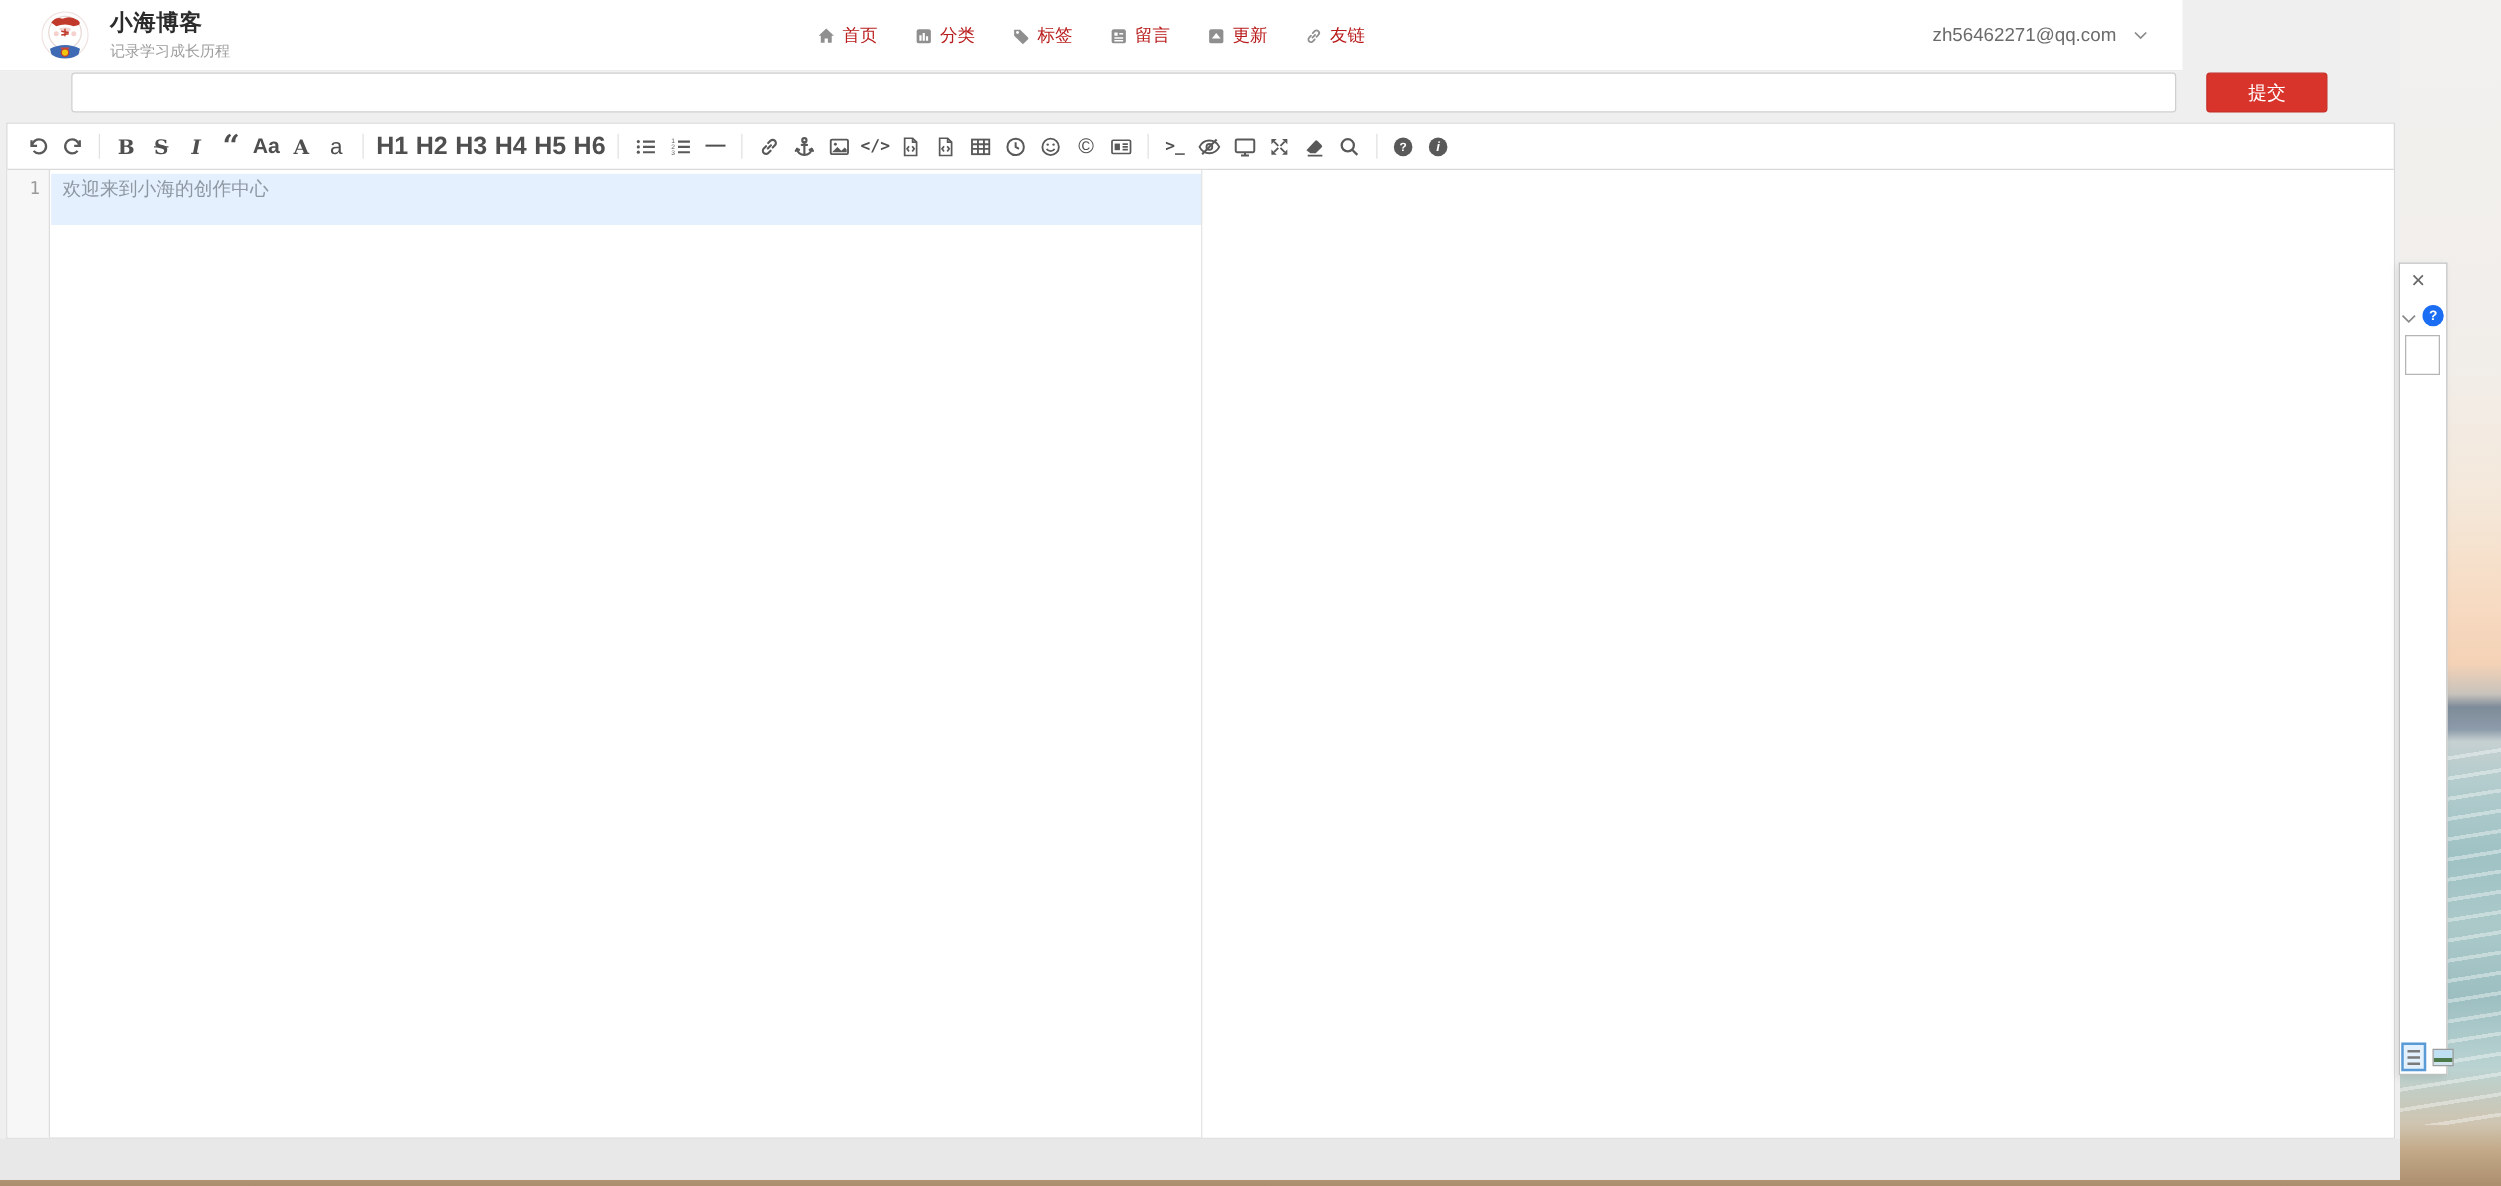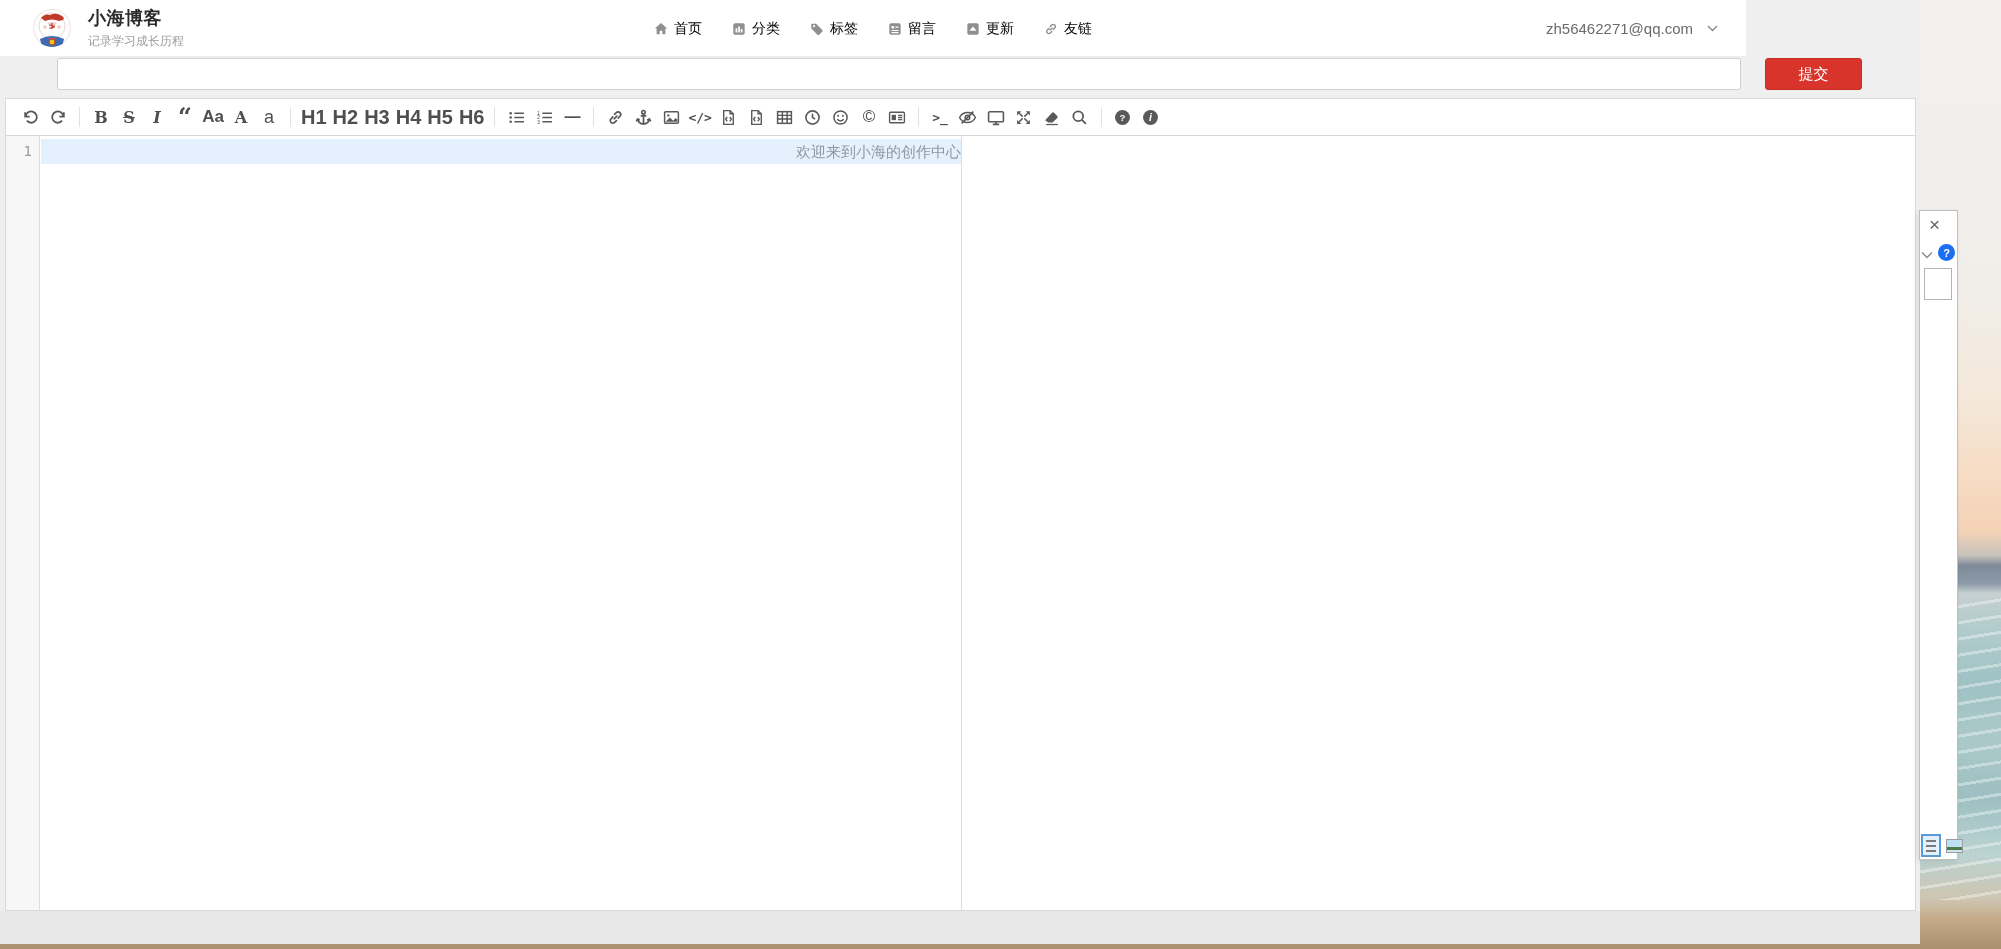--- a/index.html
+++ b/index.html
@@ -19,42 +19,42 @@
 
   
   .page { position:absolute; left:0; top:0; width:1920px; height:944px; background:#efefef; z-index:1; }
 
   .header { position:absolute; left:0; top:0; width:1746px; height:57px; background:#fff; border-bottom:1px solid #ececec; }
   .avatar { position:absolute; left:33px; top:9px; width:38px; height:38px; border-radius:50%; background:#fdfdfd; overflow:hidden; box-shadow:0 0 0 1px #f0e4e2 inset; }
   .site-titles { position:absolute; left:88px; top:6px; }
   .site-title { font-size:18px; font-weight:bold; color:#2b2b2b; letter-spacing:.5px; }
   .site-subtitle { font-size:12px; color:#9d9d9d; margin-top:3px; }
   .nav { position:absolute; left:50%; transform:translateX(-50%); top:0; height:57px; display:flex; align-items:center; gap:30px; }
-  .nav-item { display:flex; align-items:center; gap:6px; color:#000000; font-size:14px; text-decoration:none; cursor:pointer; }
+  .nav-item { display:flex; align-items:center; gap:6px; color:#b91c1c; font-size:14px; text-decoration:none; cursor:pointer; }
   .nav-item svg { display:block; }
   .user { position:absolute; right:28px; top:0; height:57px; display:flex; align-items:center; gap:14px; color:#6b6b6b; font-size:15px; cursor:pointer; }
 
   .title-input { position:absolute; left:57px; top:58px; width:1684px; height:32px; border:1px solid #cfcfcf; border-radius:3px; background:#fff; padding:0 10px; font-size:15px; color:#333; outline:none; }
   .submit-btn { position:absolute; left:1765px; top:58px; width:97px; height:32px; background:#d9342c; color:#fff; border:1px solid #c62f28; border-radius:3px; font-size:15px; cursor:pointer; }
 
   .editor { position:absolute; left:5px; top:98px; width:1911px; height:813px; background:#fff; border:1px solid #d9d9d9; }
   .toolbar { height:37px; border-bottom:1px solid #d9d9d9; display:flex; align-items:center; padding-left:10px; }
   .tb-btn { min-width:28px; height:28px; display:flex; align-items:center; justify-content:center; color:#595959; cursor:pointer; border-radius:2px; padding:0 3px; }
   .tb-txt { font-size:20px; font-weight:bold; color:#4f4f4f; }
   .tb-serif { font-family:"DejaVu Serif","Liberation Serif",serif; font-size:16px; }
   .strike { text-decoration:line-through; }
   .italic { font-style:italic; }
   .quote-glyph { font-size:24px; line-height:10px; height:16px; font-family:"DejaVu Serif",serif; }
   .tb-sep { width:1px; height:20px; background:#e1e1e1; margin:0 7px; }
   .mono { font-family:"DejaVu Sans Mono","Liberation Mono",monospace; }
 
   .editor-body { position:relative; height:774px; }
   .gutter { position:absolute; left:0; top:0; bottom:0; width:34px; background:#f7f7f7; border-right:1px solid #ddd; }
   .line-no { position:absolute; left:0; top:3px; width:26px; text-align:right; font-size:14px; line-height:25px; color:#9a9a9a; font-family:"DejaVu Sans Mono",monospace; }
-  .active-line { position:absolute; left:35px; top:3px; width:920px; height:25px; background:#e4f0fd;text-align:right; }
+  .active-line { position:absolute; left:35px; top:3px; width:920px; height:41px; background:#e4f0fd; }
   .active-line span { display:block; padding-left:9px; font-size:15px; line-height:25px; color:#8e98a3; }
   .pane-divider { position:absolute; left:955px; top:0; bottom:0; width:1px; background:#ddd; }
   .preview-pane { position:absolute; left:956px; top:0; bottom:0; right:0; background:#fff; }
 
   .footer { position:absolute; left:0; top:911px; width:1920px; height:33px; background:#e8e8e8; }
 
   
   .popup { position:absolute; left:1919px; top:210px; width:39px; height:650px; background:#fff; border:1px solid #c0c0c0; z-index:5; box-shadow:-2px 2px 6px rgba(0,0,0,.08); }
   .popup-close { position:absolute; top:4px; left:9px; font-size:19px; color:#666; cursor:pointer; line-height:20px; }
   .popup-chevron { position:absolute; top:40px; left:1px; color:#8a8a8a; cursor:pointer; }

